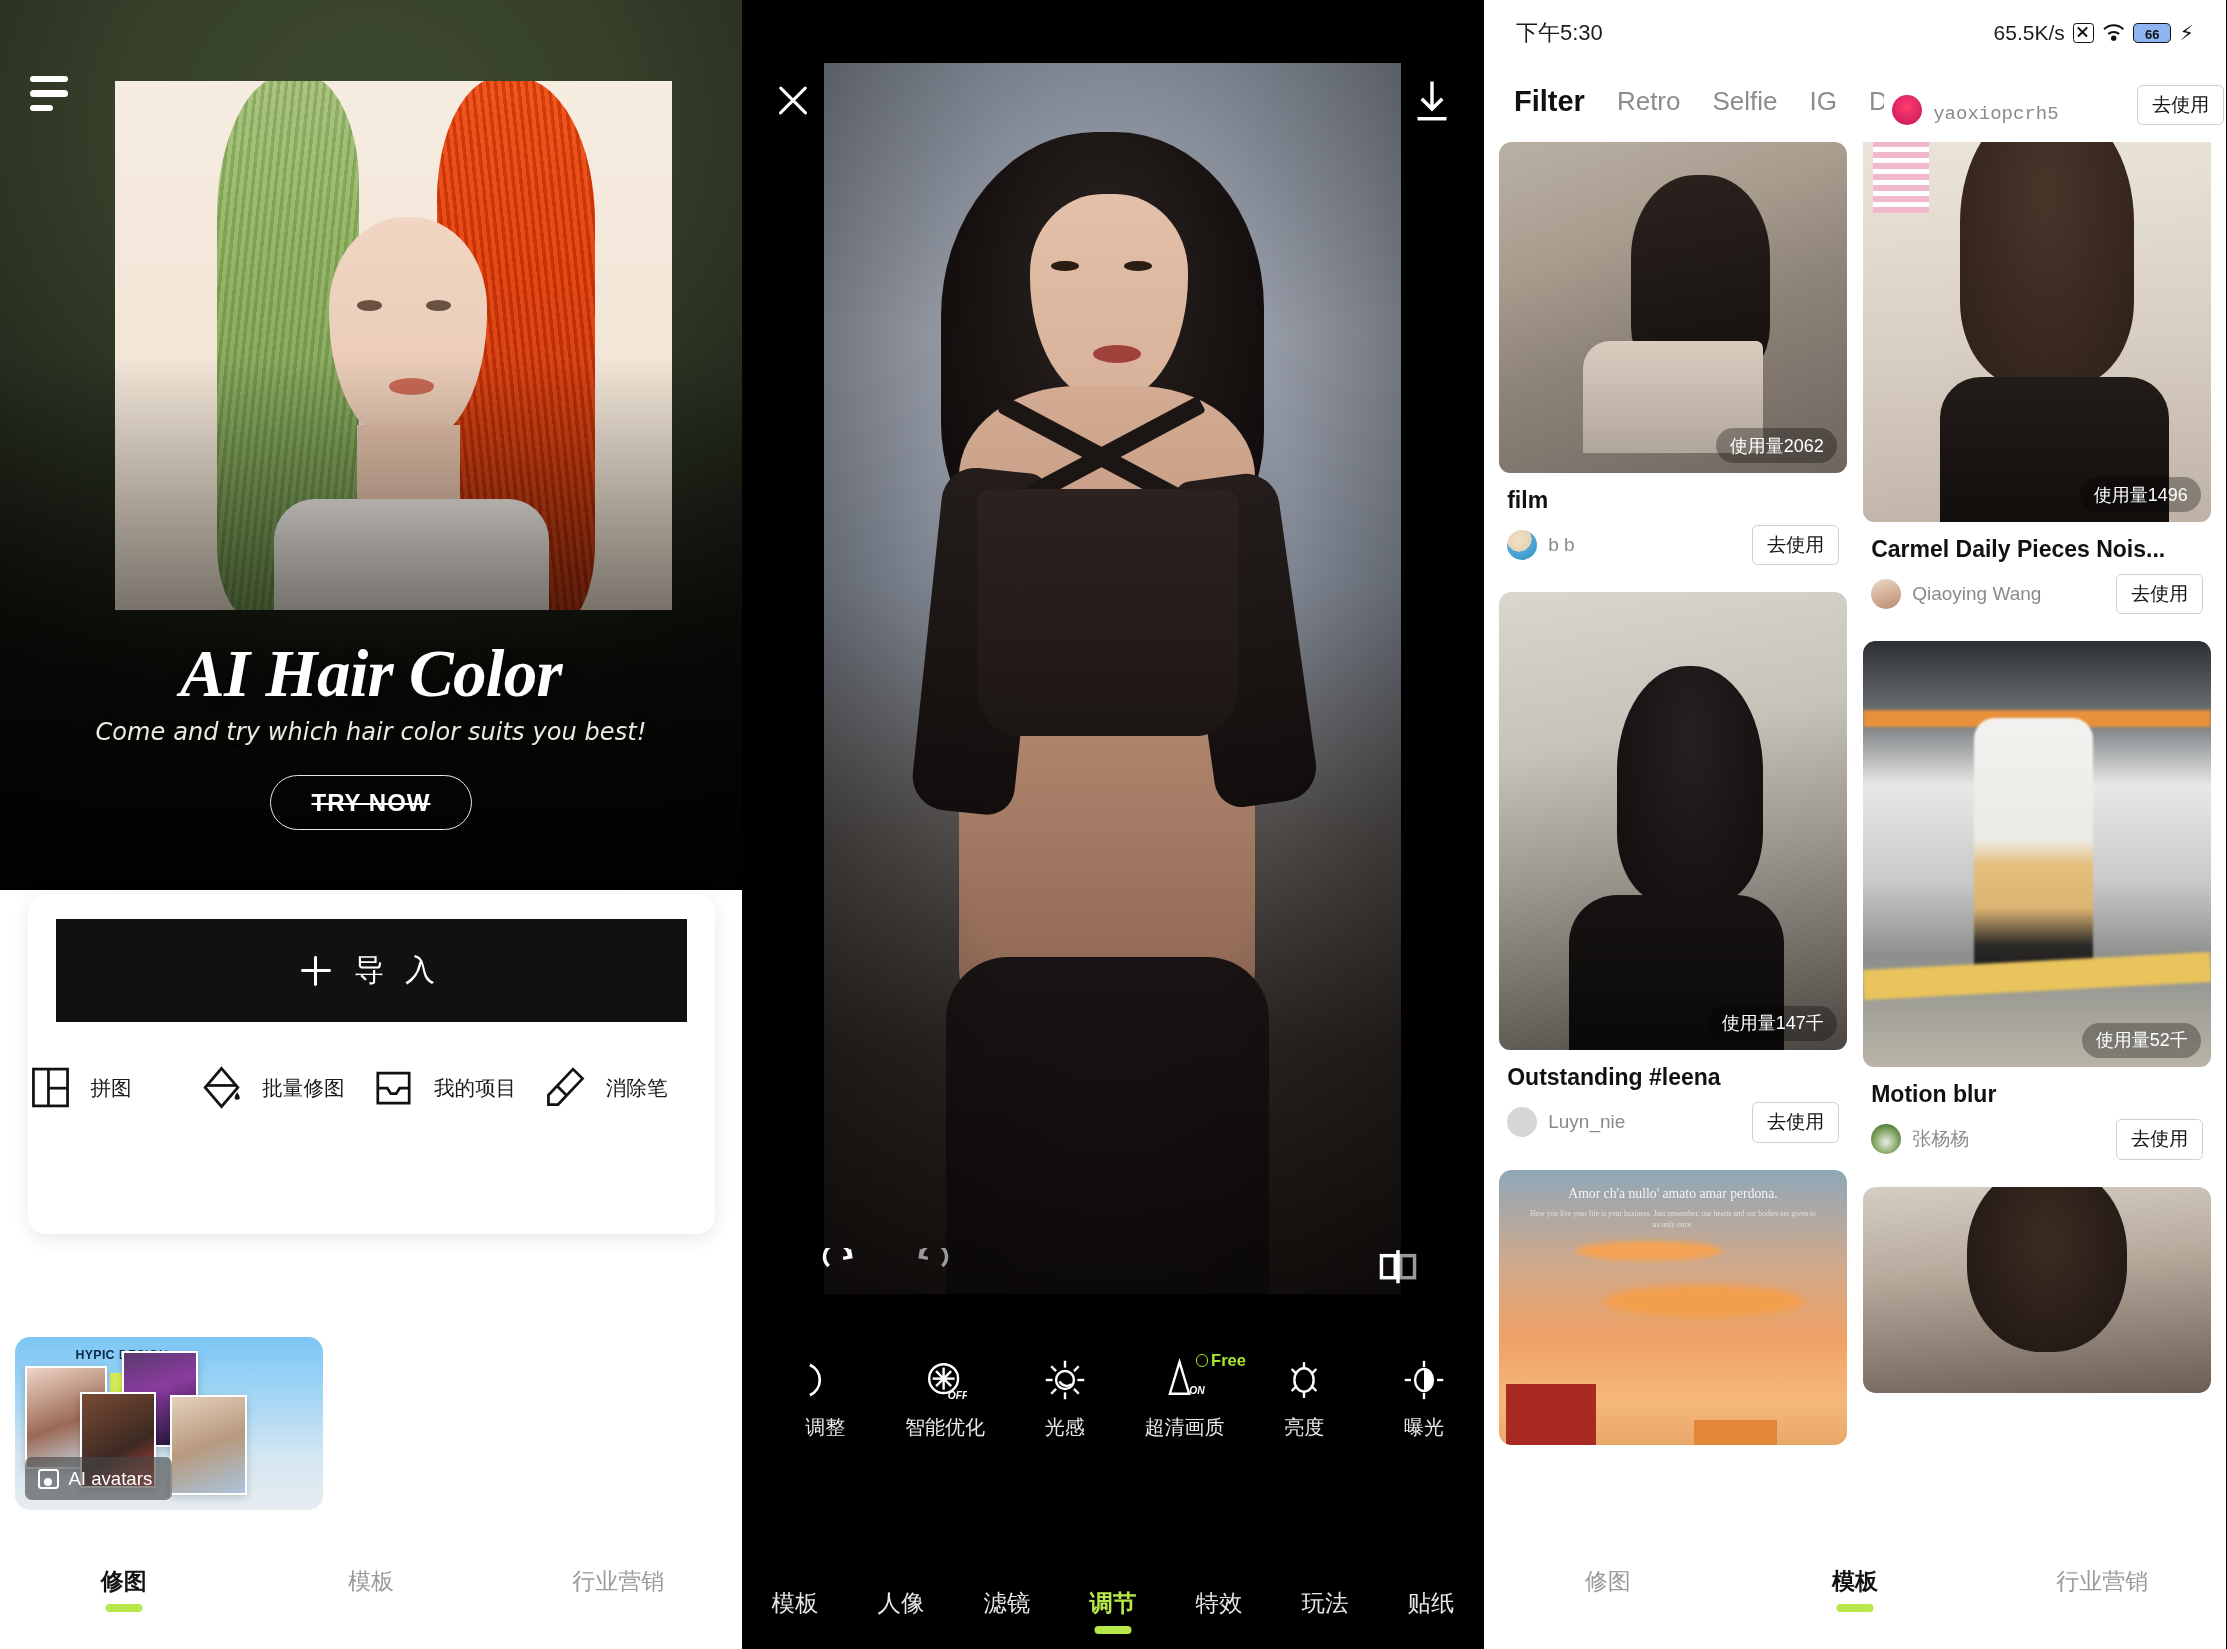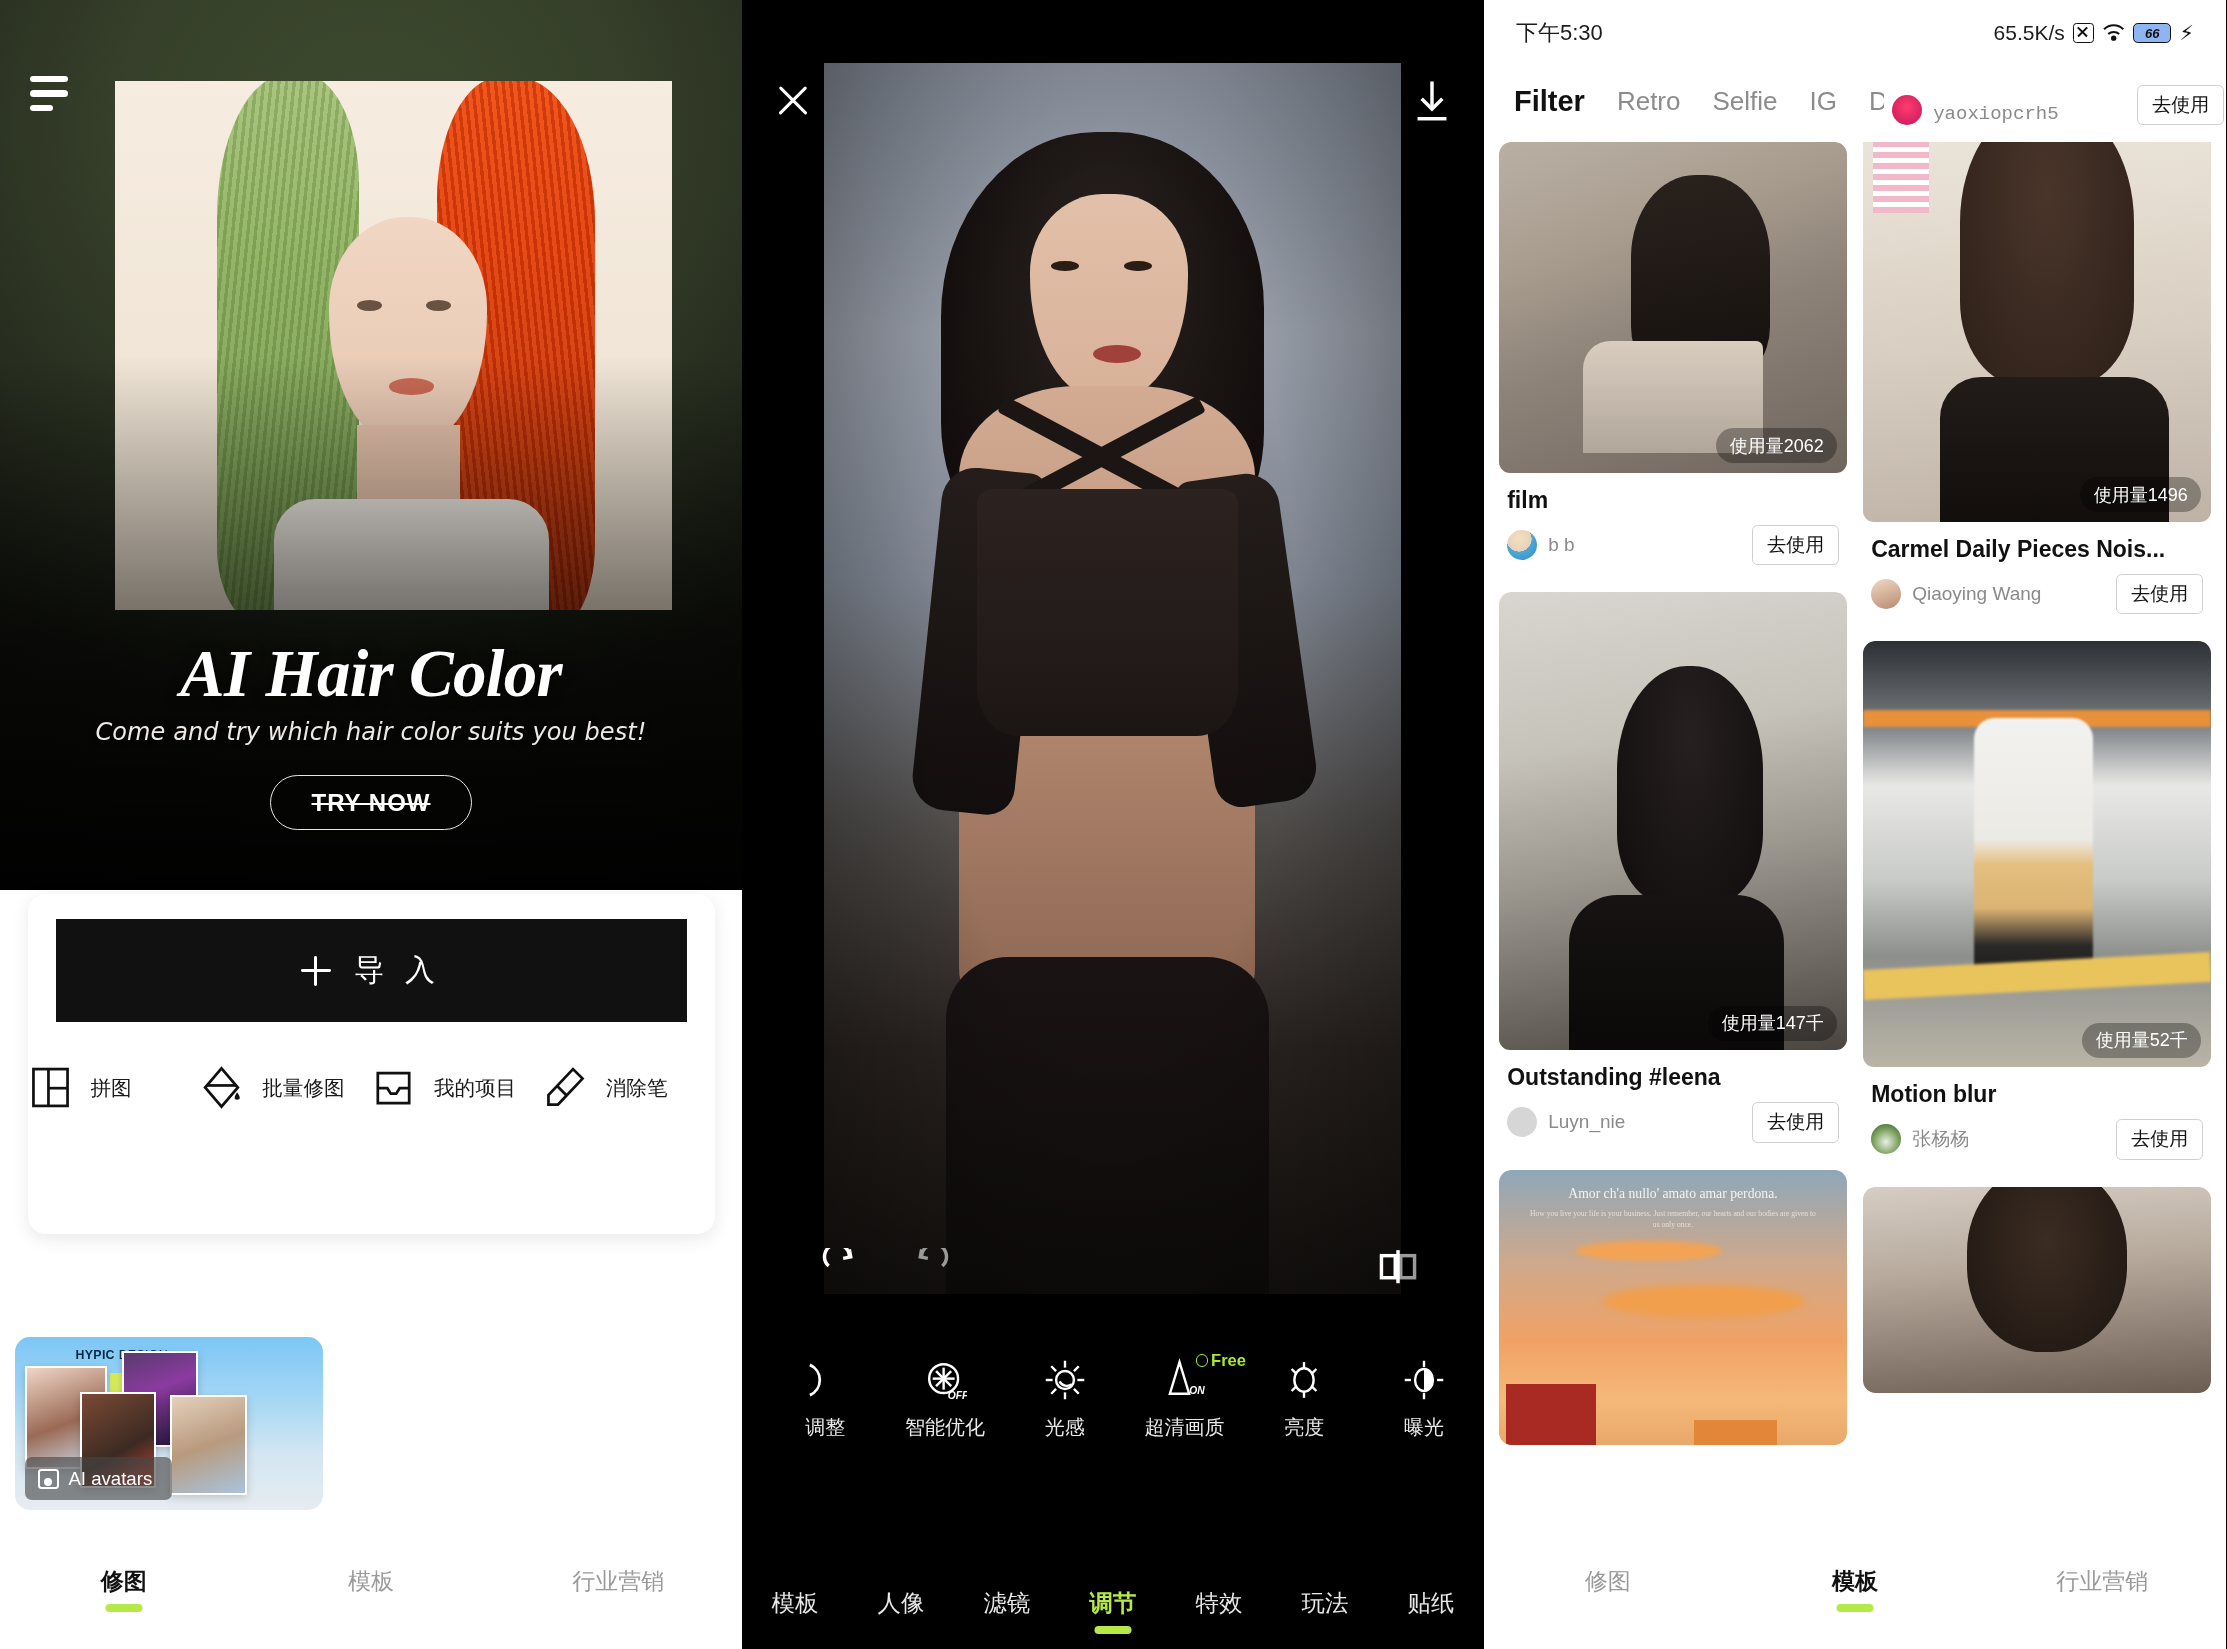--- a/index.html
+++ b/index.html
@@ -247,21 +247,21 @@
   .p3-status {
     position:absolute; left:0; top:0; width:742px; height: 66px;
     display:flex; align-items:center; justify-content:space-between; padding: 0 32px;
   }
   .p3-time { font-size: 22px; color:#1c1c1c; font-weight:500; }
   .p3-sysR { display:flex; align-items:center; gap: 8.2px; }
   .p3-net { font-size: 21px; color:#1c1c1c; }
   .sim-x { width:20.6px; height:20.6px; border:1.7px solid #111; border-radius:3.4px; position:relative; }
   .sim-x::before,.sim-x::after{ content:""; position:absolute; left:2.1px; top:7.6px; width:13px; height:1.7px; background:#111; }
   .sim-x::before{ transform:rotate(45deg);} .sim-x::after{ transform:rotate(-45deg);}
-  .batt { width:38px; height:20.6px; border:1.7px solid #111; border-radius:4.8px; background:#8fb4f2; display:flex; align-items:center; justify-content:center; position:relative;font-style:italic; }
+  .batt { width:38px; height:20.6px; border:1.7px solid #111; border-radius:4.8px; background:#8fb4f2; display:flex; align-items:flex-end; justify-content:center; position:relative; }
   .batt .bn { font-size:13px; color:#111; font-weight:700; }
   .bolt { font-size: 20.6px; color:#111; font-weight:900; }
 
   .p3-tabs {
     position:absolute; left:0; top: 66px; width: 742px; height: 71px;
     display:flex; align-items:center; gap: 32px; padding-left: 30px; overflow:hidden;
   }
   .p3-tab { font-size: 26px; color:#8c8c8c; white-space:nowrap; cursor:pointer; }
   .p3-tab.active { color:#111; font-weight:700; font-size:29px; }
 

